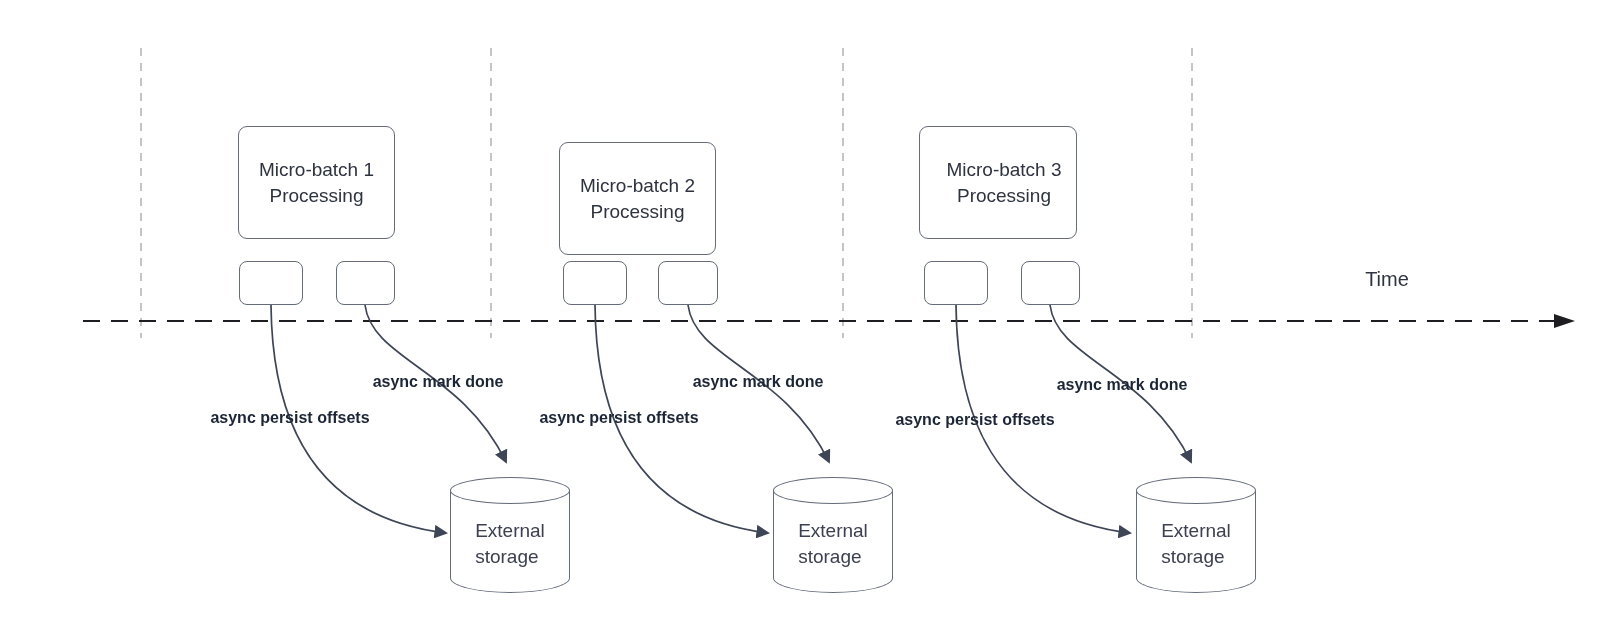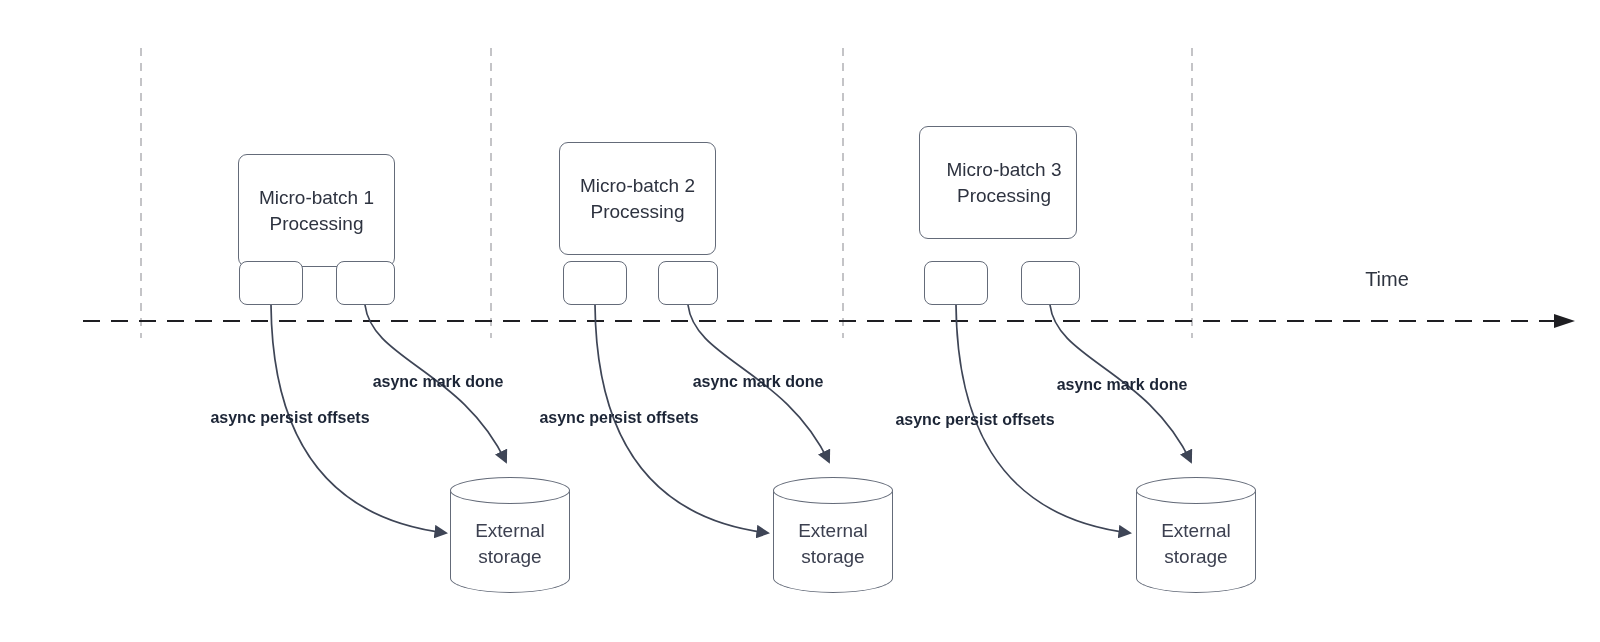--- a/index.html
+++ b/index.html
@@ -29,21 +29,21 @@
     background:#fff;border:1.6px solid #646b79;border-top:none;box-sizing:border-box;
     border-radius:0 0 60px 60px / 0 0 15px 15px;
   }
   .cyl-top{
     position:absolute;left:0;top:0;width:100%;height:27px;
     background:#fff;border:1.6px solid #646b79;box-sizing:border-box;
     border-radius:50%;
   }
   .cyl-label{
     position:absolute;left:0;top:24px;width:100%;height:86px;
-    display:flex;align-items:center;justify-content:center;text-align:center;
+    display:flex;align-items:center;justify-content:center;text-align:left;
     font-size:19px;line-height:1.35;color:#3c4050;white-space:pre-line;
   }
   .time-label{
     position:absolute;transform:translateX(-50%);z-index:3;
     font-size:20px;color:#2e3440;white-space:nowrap;
   }
 </style>
 </head>
 <body>
 
@@ -68,21 +68,21 @@
   <path d="M365 305 C372 360 462 370 506 462" stroke="#3e4556" stroke-width="1.7" fill="none" marker-end="url(#arrow)"></path>
 
   <path d="M595 305 C596 410 630 516 768 533" stroke="#3e4556" stroke-width="1.7" fill="none" marker-end="url(#arrow)"></path>
   <path d="M688 305 C695 360 785 370 829 462" stroke="#3e4556" stroke-width="1.7" fill="none" marker-end="url(#arrow)"></path>
 
   <path d="M956 305 C957 410 990 516 1130 533" stroke="#3e4556" stroke-width="1.7" fill="none" marker-end="url(#arrow)"></path>
   <path d="M1050 305 C1057 360 1147 370 1191 462" stroke="#3e4556" stroke-width="1.7" fill="none" marker-end="url(#arrow)"></path>
 </svg>
 
 <div>
-  <div class="shape big-box" style="left:238px;top:126px;width:157px;height:113px;margin-top:28px;">Micro-batch 1
+  <div class="shape big-box" style="left:238px;top:126px;width:157px;height:113px;">Micro-batch 1
 Processing</div>
   <div class="shape chip" style="left:239px;top:261px;width:64px;height:44px;"></div>
   <div class="shape chip" style="left:336px;top:261px;width:59px;height:44px;"></div>
   <div class="flow-label" style="left:290px;top:409px;">async persist offsets</div>
   <div class="flow-label" style="left:438px;top:373px;">async mark done</div>
   <div class="cylinder" style="left:450px;top:477px;">
     <div class="cyl-body"></div>
     <div class="cyl-top"></div>
     <div class="cyl-label">External
 storage</div>

